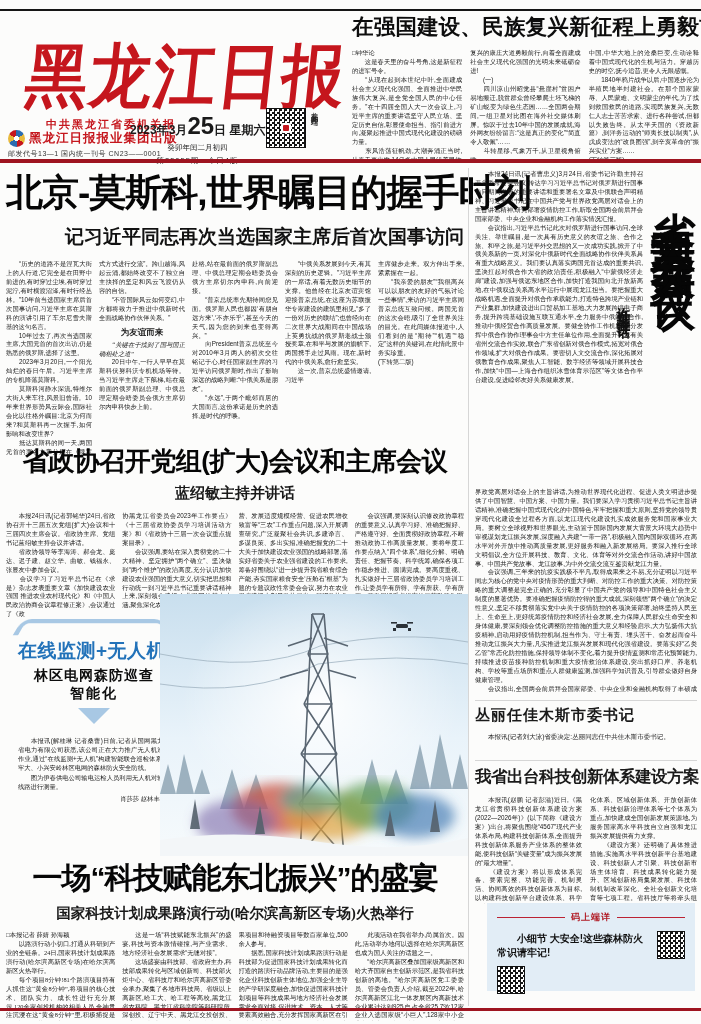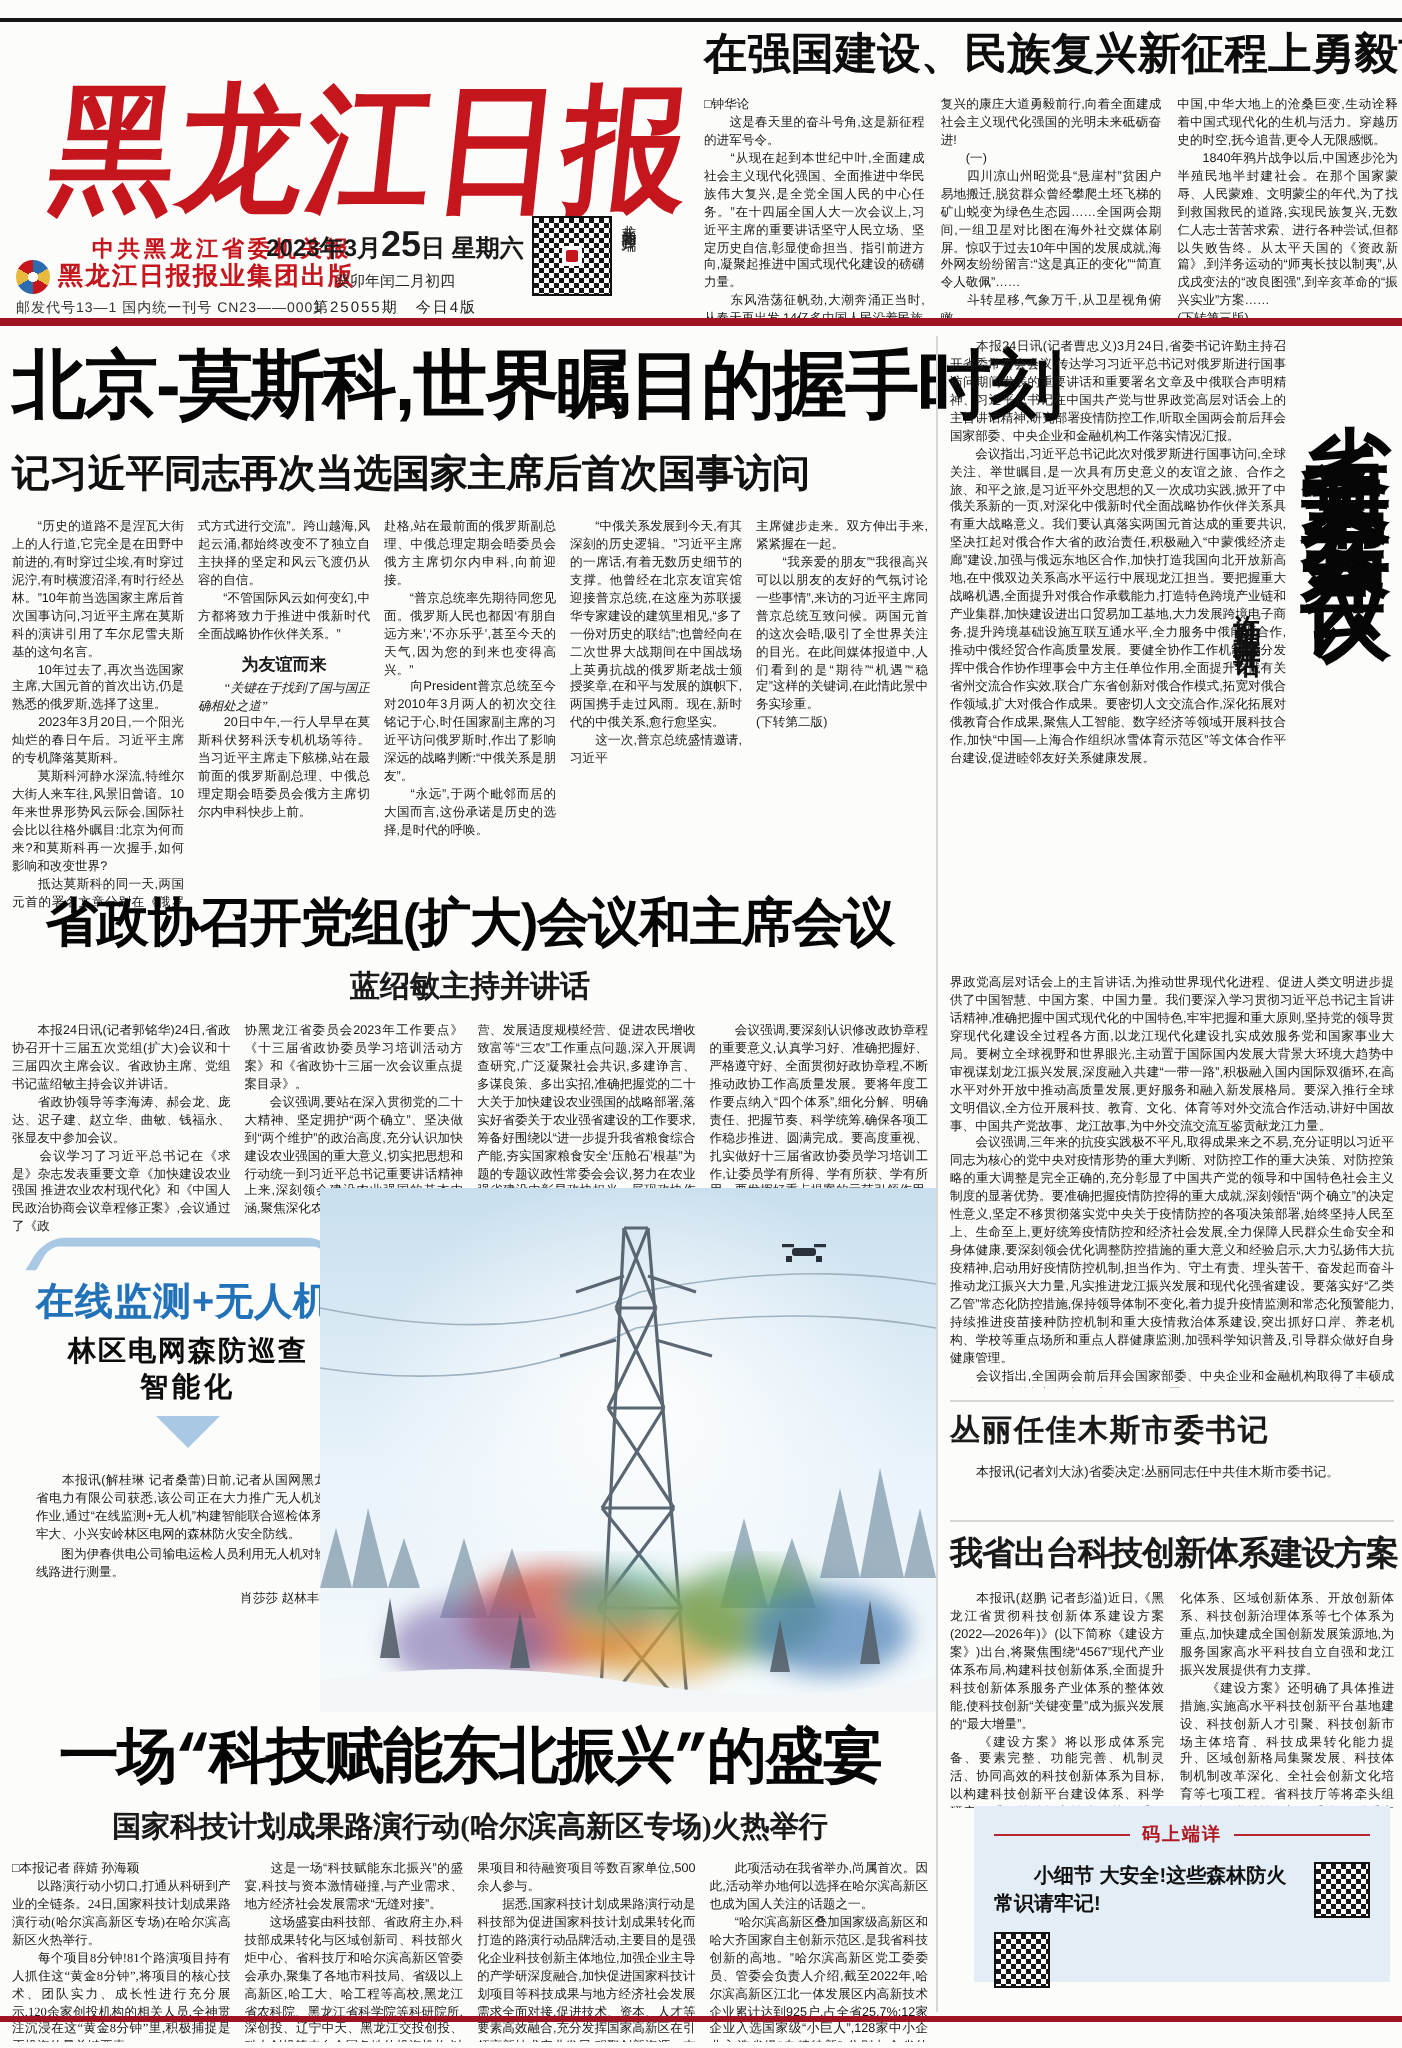--- a/index.html
+++ b/index.html
@@ -18,21 +18,21 @@
      white-space:nowrap; line-height:104px; }
   .organ { position:absolute; left:46px; top:117px; color:#c5161d; font-size:11px; font-weight:bold; letter-spacing:2px; }
   .pub-row { position:absolute; left:8px; top:130px; display:flex; align-items:center; gap:4px; }
   .logo { width:17px; height:17px; border-radius:50%;
      background: radial-gradient(circle at 50% 50%, #fff 0 2.5px, rgba(0,0,0,0) 2.5px),
        conic-gradient(#2b6cb0 0 60deg,#e8b93c 60deg 120deg,#c5161d 120deg 180deg,#2b6cb0 180deg 240deg,#e8b93c 240deg 300deg,#c5161d 300deg 360deg); }
   .pub-name { color:#c5161d; font-size:12.5px; font-weight:bold; letter-spacing:1px; }
   .postal { position:absolute; left:8px; top:149px; font-size:7px; color:#333; letter-spacing:.5px; }
   .dateblock { position:absolute; left:130px; top:112px; width:135px; text-align:center; }
   .dateline { font-size:12px; font-weight:bold; white-space:nowrap; }
-  .dateline .big { font-size:18px; }
+  .dateline .big { font-size:24px; }
   .lunar { font-size:7.5px; margin-top:3px; color:#222; }
   .issue { font-size:7.5px; margin-top:3px; color:#222; letter-spacing:1px; }
   .qr { background: repeating-conic-gradient(#151515 0 25%, #fff 0 50%) 0 0/5px 5px; border:1.5px solid #111; }
   .masthead-qr { position:absolute; left:266px; top:108px; width:40px; height:40px; }
   .masthead-qr .dot { position:absolute; left:14px; top:14px; width:10px; height:10px; background:#fff; border-radius:2px; }
   .masthead-qr .dot::after { content:""; position:absolute; left:2px; top:2px; width:6px; height:6px; background:#c5161d; border-radius:1px; }
   .qr-vlabel { position:absolute; left:309px; top:106px; writing-mode:vertical-rl; font-size:7.5px; color:#222; letter-spacing:1px; }
 
   
   .bodytext { font-size:6.3px; line-height:1.42; text-align:justify; color:#191919; white-space:pre-line; overflow:hidden; }
@@ -41,21 +41,21 @@
 
   
   .ta { position:absolute; left:352px; top:12px; width:347px; }
   .ta-headline { font-size:21.5px; font-weight:bold; color:#0d0d0d; white-space:nowrap; letter-spacing:0.2px; }
   .ta-cols { margin-top:8px; height:112px; gap:8px; }
   .byline-serif { font-family:"Liberation Serif","DejaVu Serif",serif; }
 
   
   .main-art { position:absolute; left:6px; top:168px; width:458px; }
   .main-headline { font-size:37px; font-weight:bold; text-align:center; letter-spacing:-1px; color:#060606; white-space:nowrap; }
-  .main-subhead { font-family:"Liberation Serif","DejaVu Serif",serif; font-size:19px; font-weight:bold; text-align:left; margin-top:6px; color:#111; }
+  .main-subhead { font-family:"Liberation Serif","DejaVu Serif",serif; font-size:19px; font-weight:bold; text-align:right; margin-top:6px; color:#111; }
   .main-cols { margin-top:10px; height:196px; gap:7px;justify-content:space-between; }
   .inset-head { font-weight:bold; font-size:8.5px; text-align:center; margin:4px 0 2px; white-space:nowrap; }
   .inset-quote { font-family:"Liberation Serif","DejaVu Serif",serif; font-style:italic; font-size:6.3px; line-height:1.42; text-align:justify; white-space:pre-line; }
 
   
   .vdivider { position:absolute; left:468px; top:168px; width:1px; height:838px; background:#d6d6d6; }
   .cmt-narrow { position:absolute; left:475px; top:170px; width:168px; height:316px; }
   .cmt-full { position:absolute; left:475px; top:488px; width:222px; height:206px; }
   .cmt-vhead { position:absolute; left:646px; top:176px; height:512px; writing-mode:vertical-rl;
      font-size:45px; font-weight:bold; color:#060606; letter-spacing:9px; line-height:54px; }
@@ -97,21 +97,21 @@
   .photo-title1 { color:#2272b9; font-size:19px; font-weight:bold; white-space:nowrap; letter-spacing:0.5px; }
   .photo-title2 { color:#0d0d0d; font-size:14px; font-weight:bold; text-align:center; margin-top:3px; letter-spacing:1px; }
   .photo-title3 { color:#0d0d0d; font-size:14px; font-weight:bold; text-align:center; letter-spacing:2px; }
   .vee { width:0; height:0; margin:5px auto 0; border-left:16px solid transparent; border-right:16px solid transparent; border-top:16px solid #a8c8e4; }
   .photo-caption { margin-top:12px; font-size:6.3px; line-height:1.45; text-align:justify; white-space:pre-line; }
   .photo-credit { margin-top:4px; font-size:6.3px; text-align:right; padding-right:4px; }
   .photo-frame { position:absolute; left:160px; top:594px; width:308px; height:262px; overflow:hidden; }
 
   
   .bottom-art { position:absolute; left:6px; top:858px; width:458px; }
-  .bottom-headline { font-size:30px; font-weight:bold; text-align:center; white-space:nowrap; letter-spacing:-1px; color:#060606;font-family:Liberation Mono, monospace; }
+  .bottom-headline { font-size:30px; font-weight:bold; text-align:center; white-space:nowrap; letter-spacing:-1px; color:#060606; }
   .bottom-subhead { font-family:"Liberation Serif","DejaVu Serif",serif; font-size:14.5px; font-weight:bold; text-align:center; margin-top:5px; }
   .bottom-cols { margin-top:8px; height:90px; gap:7px; }
 </style>
 </head>
 <body>
 
 <div class="page">
 
   <div class="topline"></div>
 

